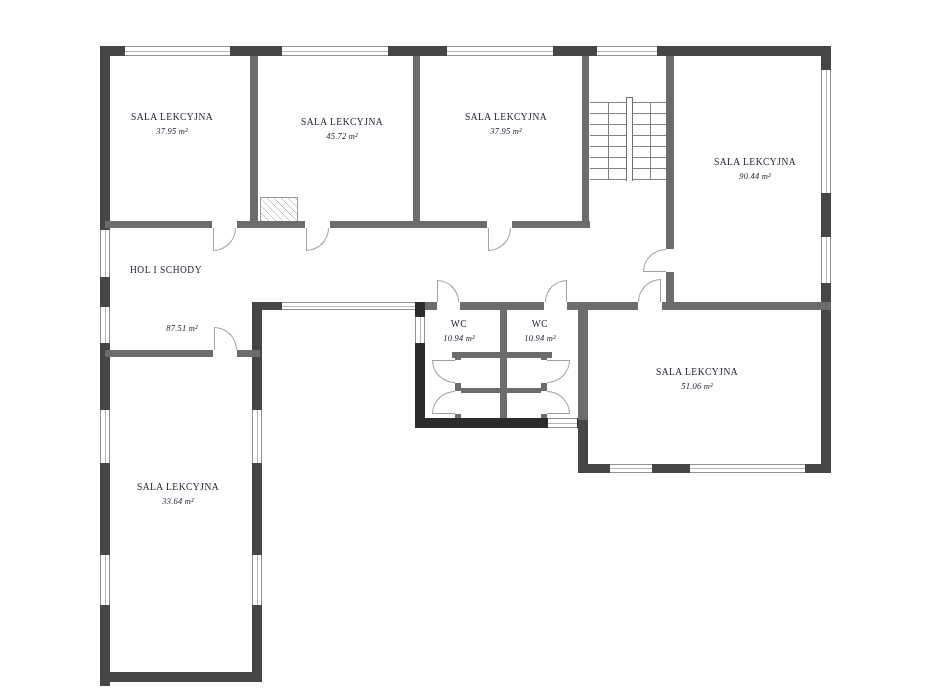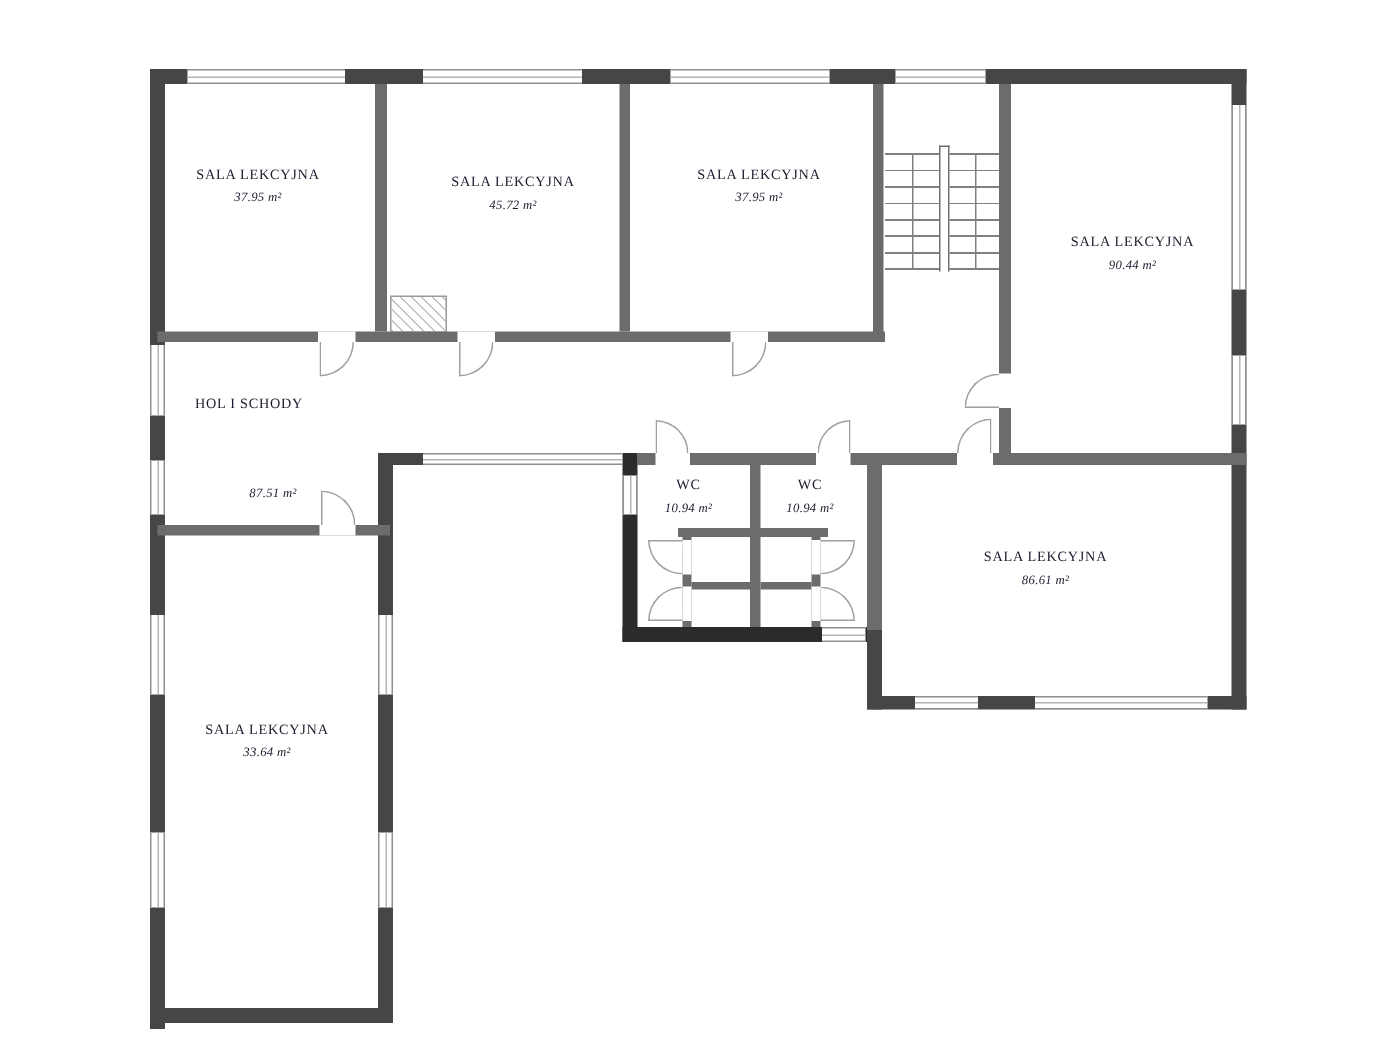--- a/index.html
+++ b/index.html
@@ -142,18 +142,18 @@
   <div class="lbl name" style="left:166px;top:270px;">HOL I SCHODY</div>
   <div class="lbl area" style="left:182px;top:284px;margin-top:44px;">87.51 m²</div>
 
   <div class="lbl name" style="left:459px;top:324px;">WC</div>
   <div class="lbl area" style="left:459px;top:338px;">10.94 m²</div>
 
   <div class="lbl name" style="left:540px;top:324px;">WC</div>
   <div class="lbl area" style="left:540px;top:338px;">10.94 m²</div>
 
   <div class="lbl name" style="left:697px;top:372px;">SALA LEKCYJNA</div>
-  <div class="lbl area" style="left:697px;top:386px;">86.61 m²</div>
+  <div class="lbl area" style="left:697px;top:386px;">51.06 m²</div>
 
   <div class="lbl name" style="left:178px;top:487px;">SALA LEKCYJNA</div>
   <div class="lbl area" style="left:178px;top:501px;">33.64 m²</div>
 
 </div>
 
 </body></html>

